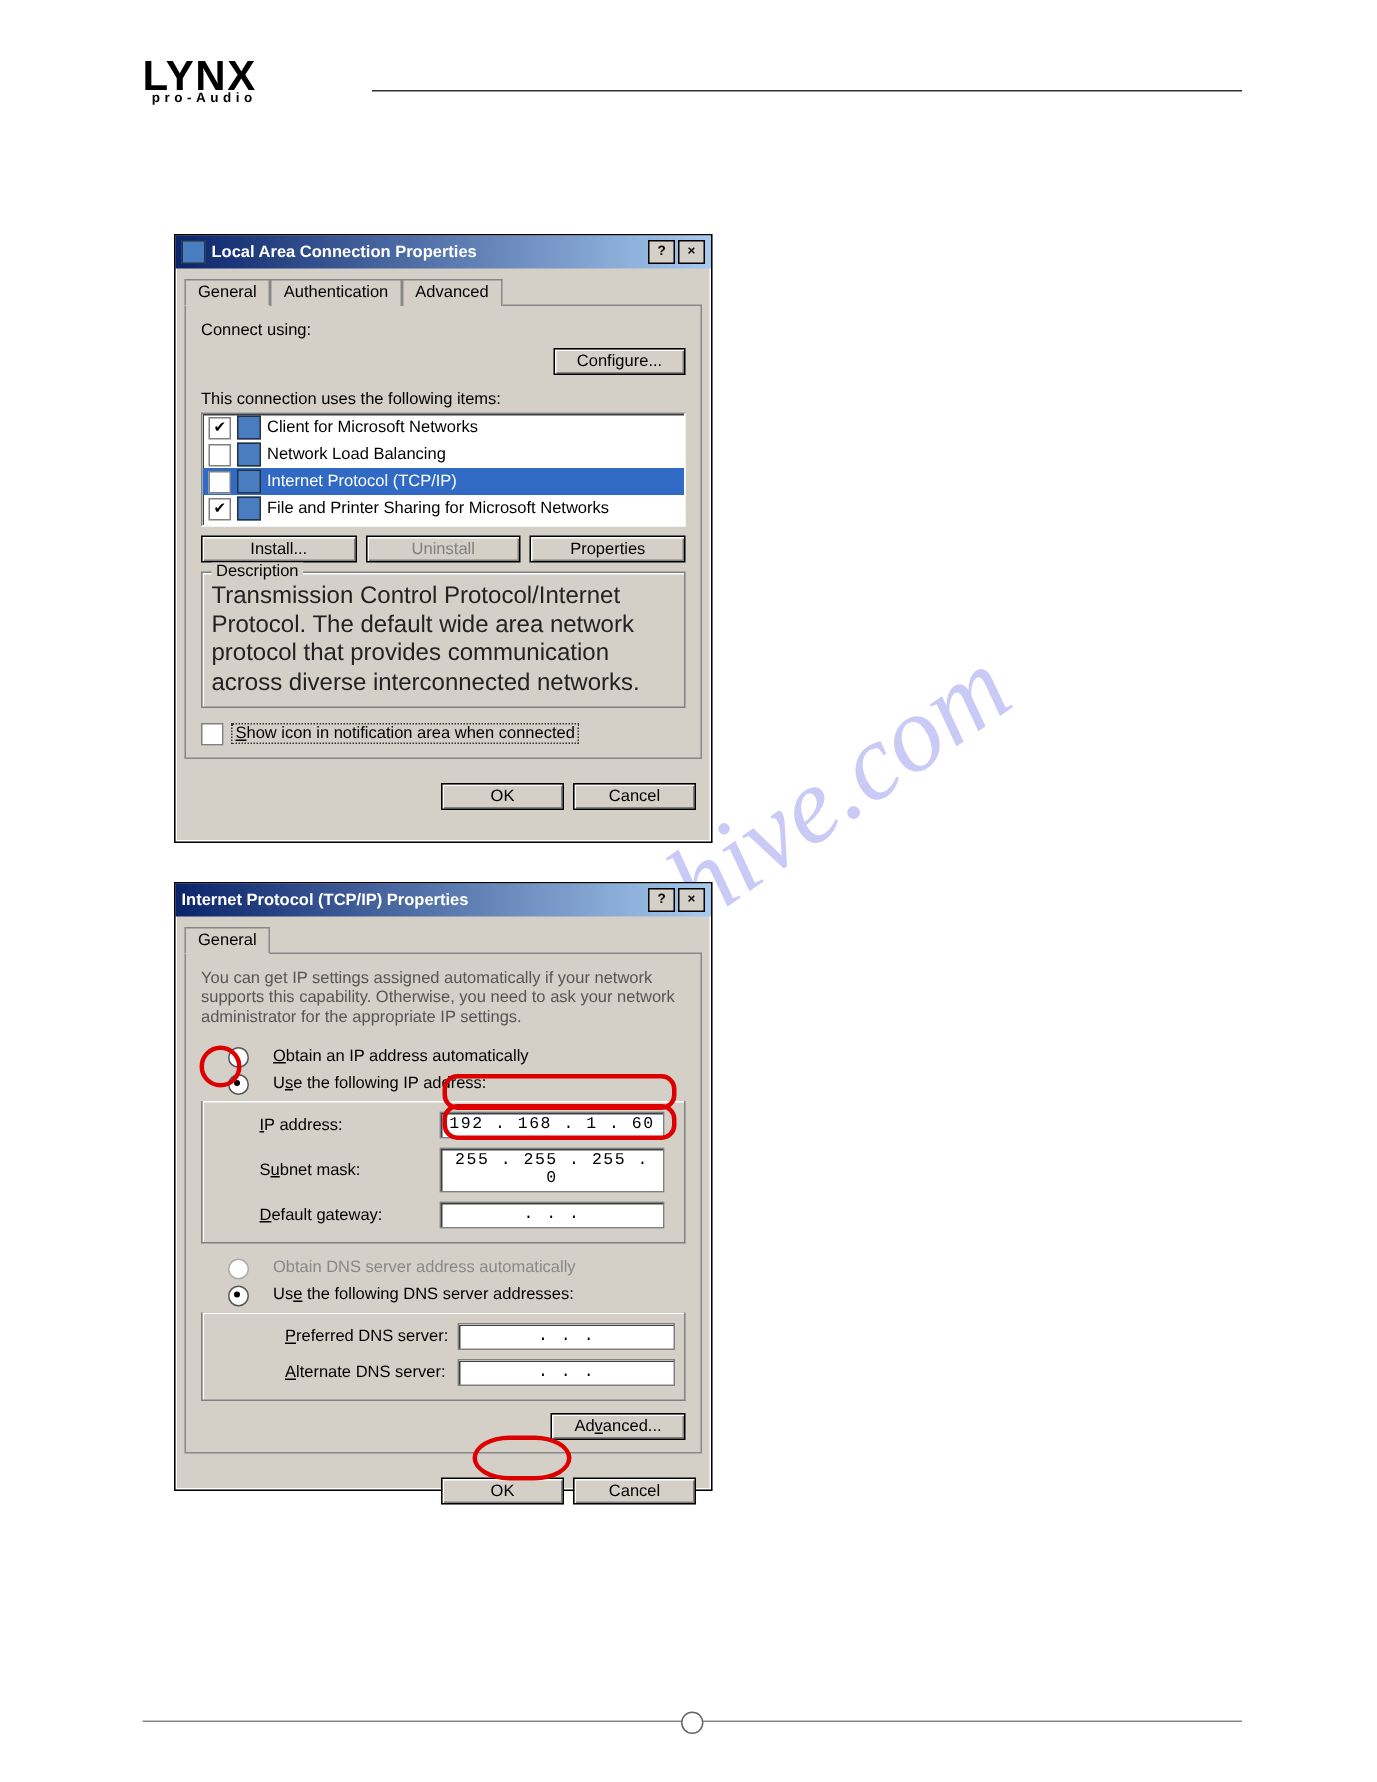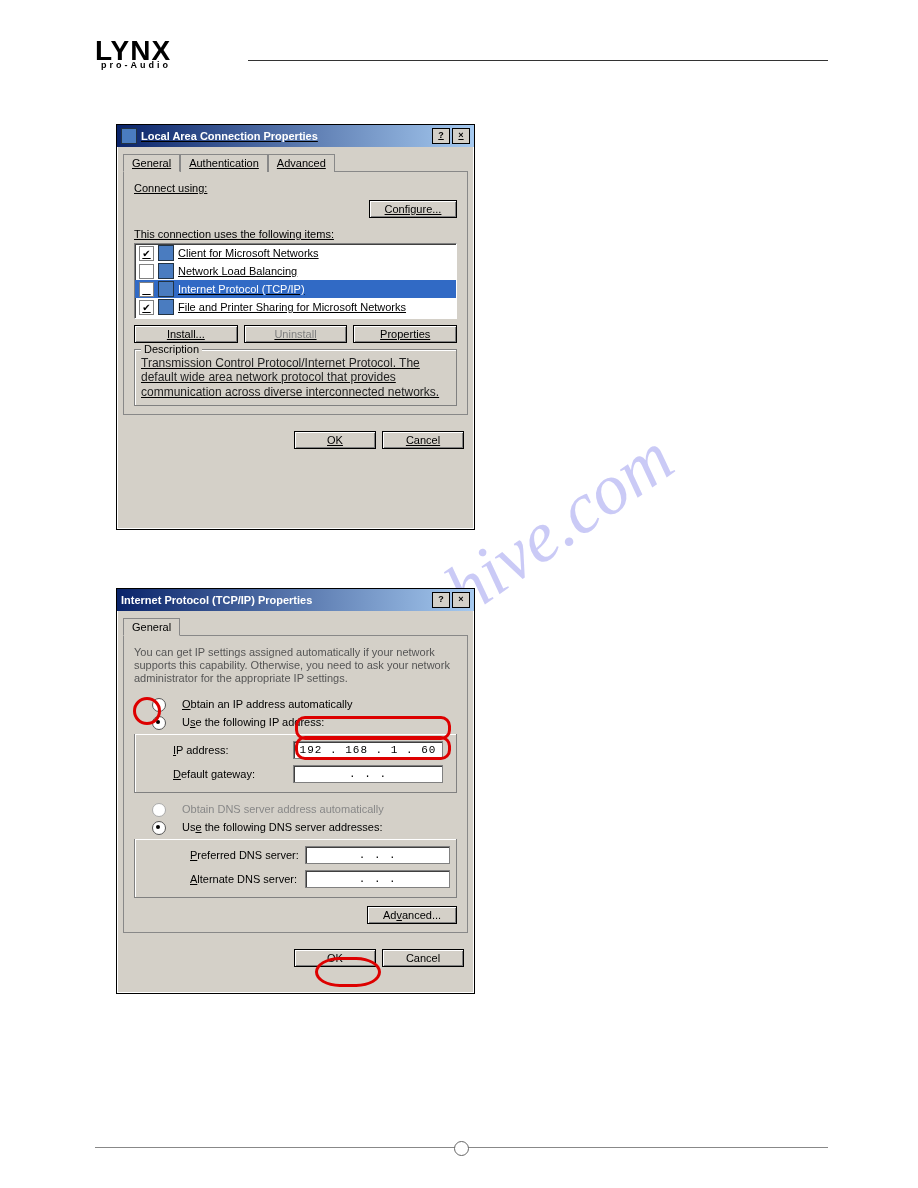--- a/index.html
+++ b/index.html
@@ -173,21 +173,21 @@
   .cb.checked::after { content: "✔"; font-size: 10px; }
   .icon-net {
     width: 15px; height: 13px;
     background: linear-gradient(180deg,#6aa0e8,#2d5c9e);
     border: 1px solid #444;
     display: inline-block;
   }
   .dotted { border: 1px dotted #333; padding: 0 2px; }
 
   
-  #dlg1 { left: 116px; top: 124px; width: 357px; height: 404px; text-decoration: underline; }
+  #dlg1 { left: 116px; top: 156px; width: 357px; height: 404px; }
   #dlg1 .adapter-box {
     height: 22px;
     padding: 3px 4px;
     display: flex;
     align-items: center;
     gap: 6px;
     margin-top: 3px;
   }
   #dlg1 .configure { width: 78px; margin-left: auto; margin-top: 6px; }
   #dlg1 .itemlist {
@@ -197,21 +197,21 @@
   }
   #dlg1 .itemlist .row {
     display: flex;
     align-items: center;
     gap: 4px;
     padding: 1px 4px;
   }
   #dlg1 .itemlist .row.selected { background: #316ac5; color: #fff; }
   #dlg1 .three-btn { display: flex; gap: 6px; margin-top: 6px; }
   #dlg1 .three-btn .button { flex: 1; }
-  #dlg1 .desc { font-size: 12px; line-height: 1.2; color: #222; }
+  #dlg1 .desc { font-size: 16px; line-height: 1.2; color: #222; }
   #dlg1 .show-row { display: flex; align-items: center; gap: 5px; margin-top: 10px; }
   #dlg1 .footer {
     display: flex; justify-content: flex-end; gap: 6px;
     padding: 10px;
   }
   #dlg1 .footer .button { width: 72px; }
 
   
   #dlg2 { left: 116px; top: 588px; width: 357px; height: 404px; }
   #dlg2 .intro { font-size: 11px; color: #555; line-height: 1.2; margin-bottom: 10px; }
@@ -329,20 +329,26 @@
         <div class="button">Install...</div>
         <div class="button disabled">Uninstall</div>
         <div class="button">Properties</div>
       </div>
 
       <div class="groupbox">
         <div class="legend">Description</div>
         <div class="desc">Transmission Control Protocol/Internet Protocol. The default wide area network protocol that provides communication across diverse interconnected networks.</div>
       </div>
 
+      <div class="show-row">
+        <div class="cb"></div>
+        <span class="dotted">
+          <span class="underline">S</span><span>how icon in notification area when connected</span>
+        </span>
+      </div>
     </div>
 
     <div class="footer">
       <div class="button">OK</div>
       <div class="button">Cancel</div>
     </div>
   </div>
 
   <div class="dialog" id="dlg2">
     <div class="titlebar">
@@ -365,20 +371,24 @@
       <div class="radio-row" style="position:relative;">
         <div class="radio selected"></div>
         <span>U<span class="underline">s</span>e the following IP address:</span>
       </div>
 
       <div class="groupbox" style="padding-top:4px; margin-top:2px; border-top:none;">
         <div class="ip-row" style="position:relative;">
           <span class="lbl"><span class="underline">I</span>P address:</span>
           <div class="ip-box">192 . 168 .   1 . 60</div>
         </div>
+        <div class="ip-row" style="position:relative;">
+          <span class="lbl">S<span class="underline">u</span>bnet mask:</span>
+          <div class="ip-box">255 . 255 . 255 .  0</div>
+        </div>
         <div class="ip-row">
           <span class="lbl"><span class="underline">D</span>efault gateway:</span>
           <div class="ip-box">   .    .    .   </div>
         </div>
       </div>
 
       <div class="radio-row" style="margin-top:8px;">
         <div class="radio disabled"></div>
         <span class="disabled-text">Obtain DNS server address automatically</span>
       </div>

